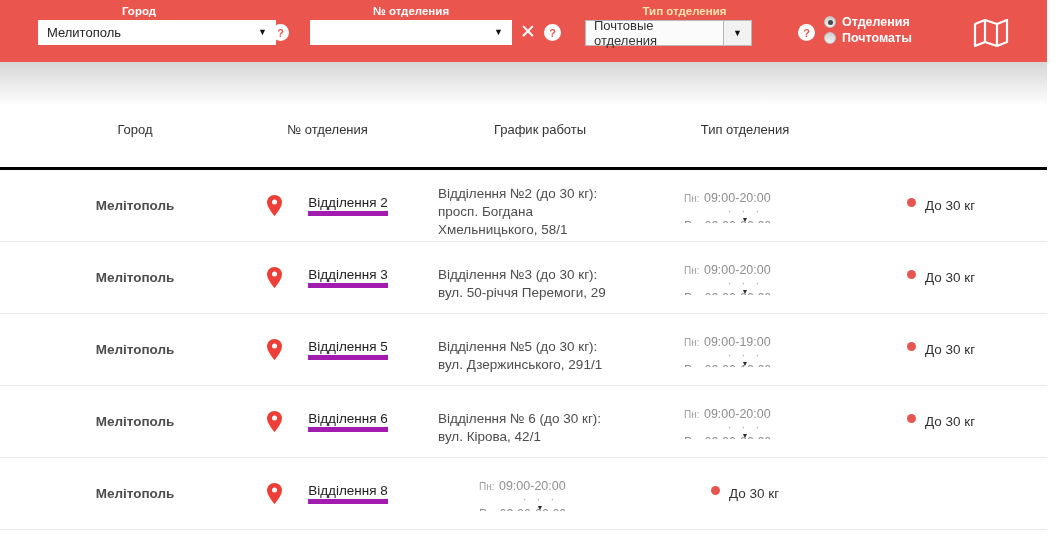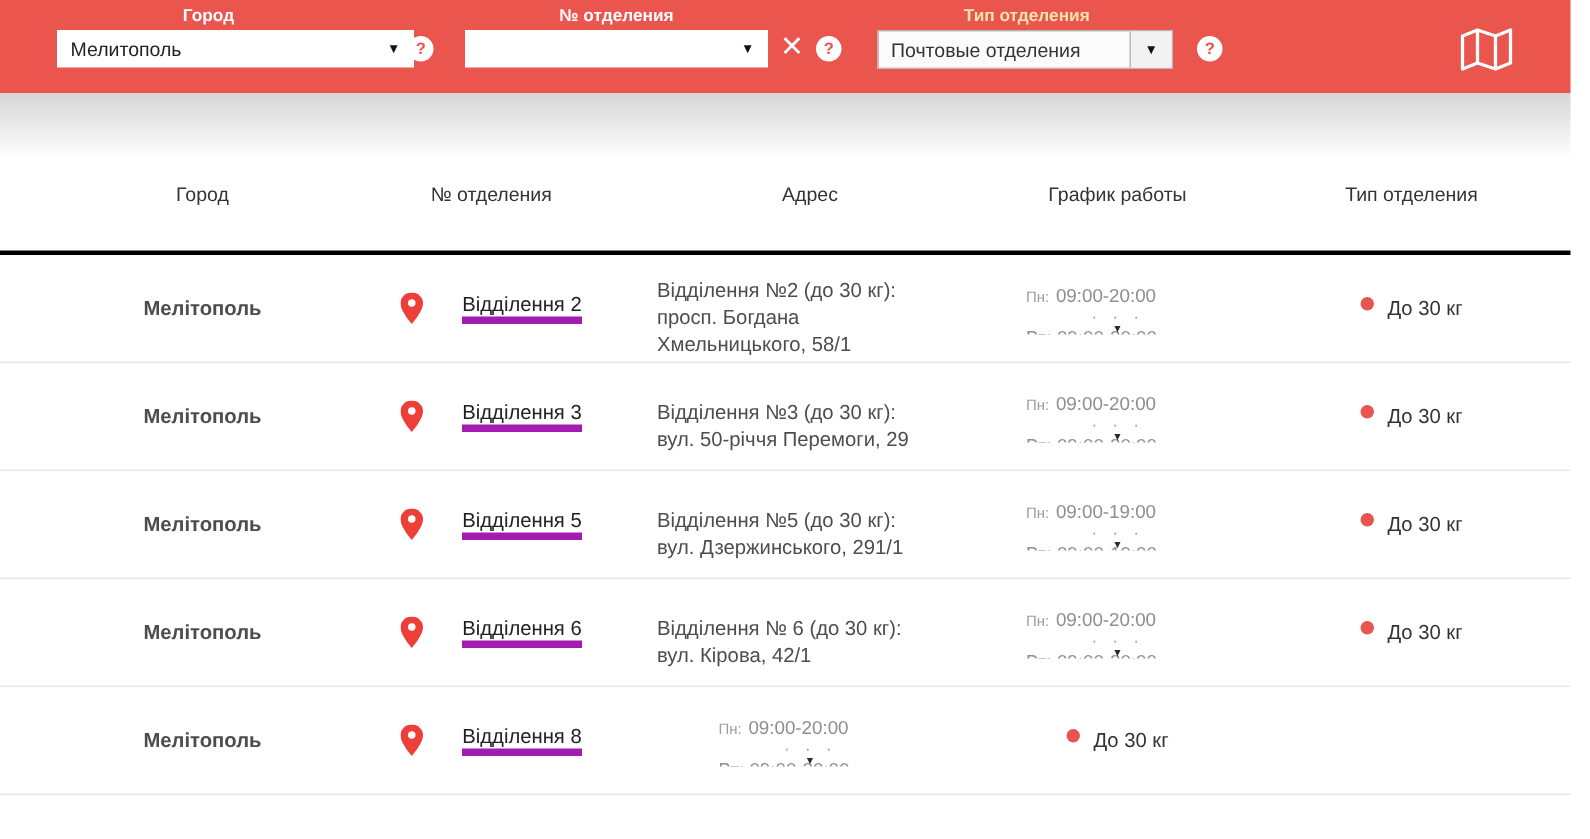--- a/index.html
+++ b/index.html
@@ -13,21 +13,21 @@
     color: #fff; text-align: center; }
   .lbl-city   { left: 38px;  width: 202px; }
   .lbl-branch { left: 310px; width: 202px; }
   .lbl-type   { left: 585px; width: 199px; color: #f7e3ac; }
   .select { position: absolute; top: 20px; height: 25px; background: #fff;
     display: flex; align-items: center; justify-content: space-between;
     padding: 0 9px; font-size: 13px; color: #222; cursor: pointer; }
   .sel-city   { left: 38px;  width: 238px; }
   .sel-branch { left: 310px; width: 202px; }
   .caret { font-size: 9px; color: #111; line-height: 1; }
-  .split-select { position: absolute; left: 585px; top: 20px; width: 197px; height: 26px;
+  .split-select { position: absolute; left: 585px; top: 20px; width: 167px; height: 26px;
     display: flex; border: 1px solid #b9b9b9; background: #fbfbfb; cursor: pointer; }
   .split-text { flex: 1; display: flex; align-items: center; padding: 0 8px;
     font-size: 13px; color: #333; }
   .split-arrow { width: 28px; border-left: 1px solid #b9b9b9; display: flex;
     align-items: center; justify-content: center; background: #f2f2f2; }
   .clear-x { position: absolute; top: 21px; width: 20px; height: 22px; color: #fff;
     font-size: 19px; font-weight: 300; text-align: center; line-height: 22px; cursor: pointer; }
   .x-city   { left: 246px; }
   .x-branch { left: 518px; }
   .help { position: absolute; top: 24px; width: 17px; height: 17px; border-radius: 50%;
@@ -100,36 +100,45 @@
 
     <div class="filter-label lbl-type">Тип отделения</div>
     <div class="split-select">
       <span class="split-text">Почтовые отделения</span>
       <span class="split-arrow">
         <span class="caret">▼</span>
       </span>
     </div>
     <span class="help h-type">?</span>
 
+    <div class="radio-group">
+      <div class="radio-row checked">
+        <span class="radio-dot"></span>
+        <span class="radio-label">Отделения</span>
+      </div>
+      <div class="radio-row">
+        <span class="radio-dot"></span>
+        <span class="radio-label">Почтоматы</span>
+      </div>
+    </div>
 
     <div class="map-btn">
       <svg width="38" height="32" viewBox="0 0 38 32">
         <path d="M3 7 L13 3 L25 7 L35 3 L35 25 L25 29 L13 25 L3 29 Z" fill="none" stroke="#ffffff" stroke-width="2.2" stroke-linejoin="round"></path>
         <line x1="13" y1="3" x2="13" y2="25" stroke="#ffffff" stroke-width="2.2"></line>
         <line x1="25" y1="7" x2="25" y2="29" stroke="#ffffff" stroke-width="2.2"></line>
       </svg>
     </div>
   </div>
 
   <div class="fade"></div>
 
   <div class="thead grid-cols">
     <div class="th th-city">Город</div>
     <div class="th">№ отделения</div>
-    <div class="th">Адрес</div>
     <div class="th">График работы</div>
     <div class="th">Тип отделения</div>
   </div>
 
   <div>
   <div class="row grid-cols">
     <div class="c-city">Мелітополь</div>
     <div class="c-branch">
       <span class="pin">
         <svg width="15" height="21" viewBox="0 0 15 21">

